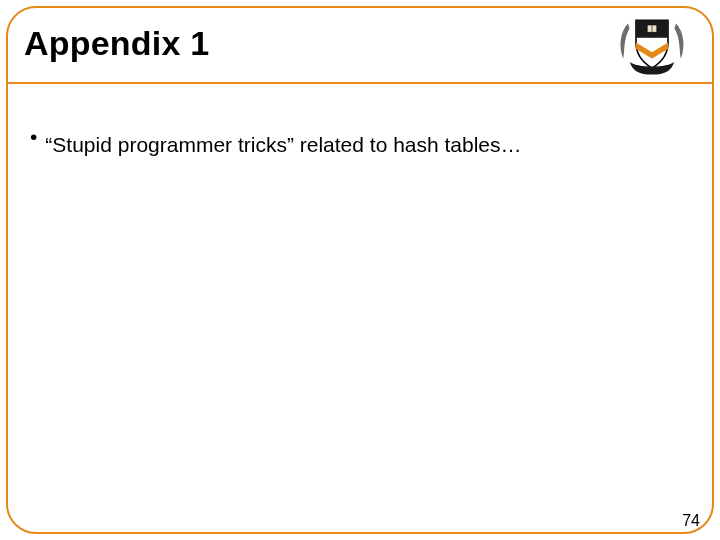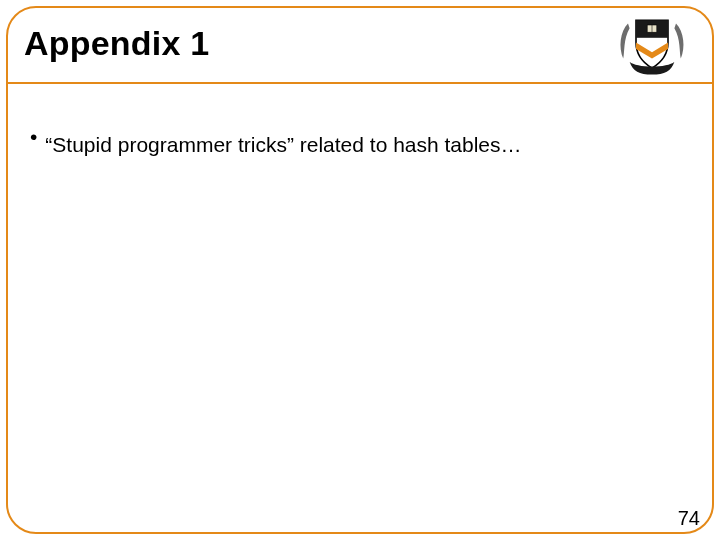--- a/index.html
+++ b/index.html
@@ -66,21 +66,21 @@
     line-height: 26px;
   }
   .bullet-text {
     line-height: 26px;
     margin-top: 8px;
   }
   .page-num {
     position: absolute;
     right: 20px;
     bottom: 10px;
-    font-size: 20px;
+    font-size: 16px;
     color: #000000;
   }
 </style>
 </head>
 <body>
 
 <div class="slide">
   <div class="frame"></div>
   <div class="divider"></div>
 

